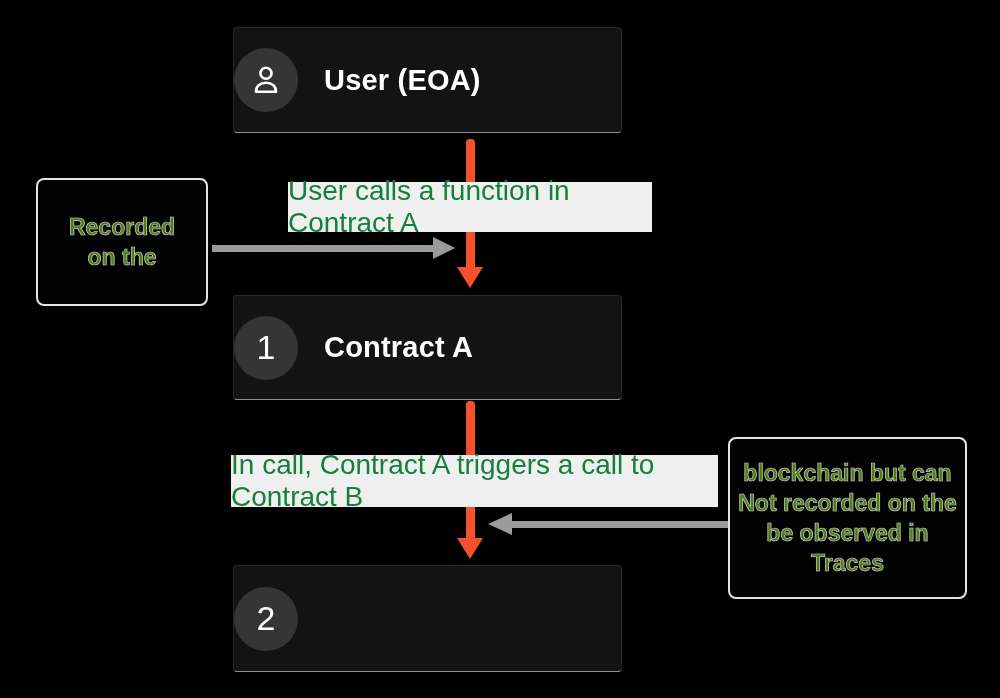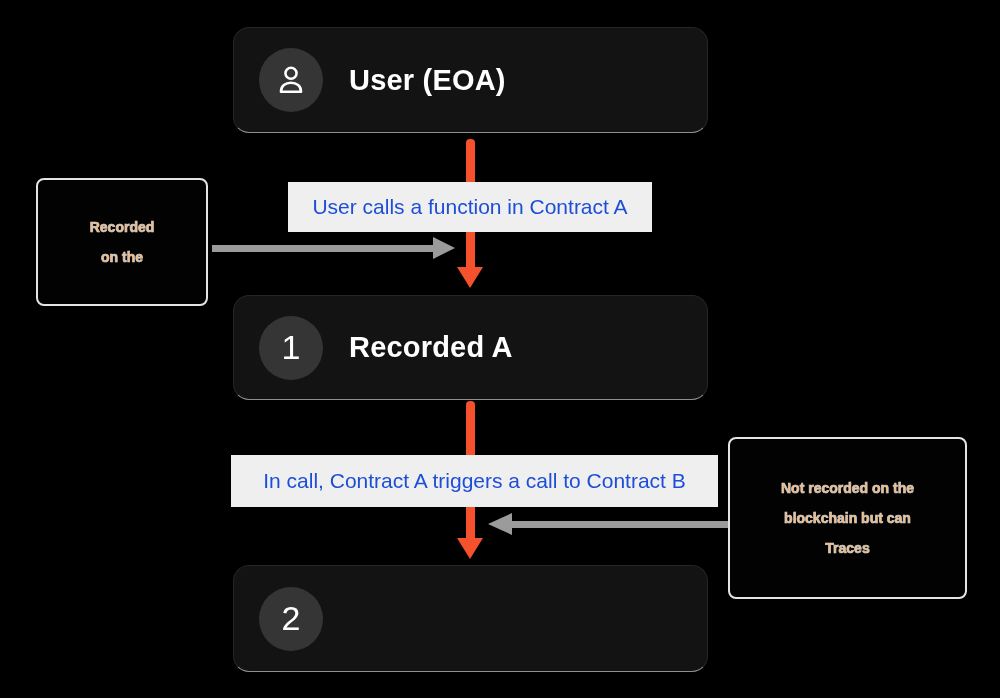--- a/index.html
+++ b/index.html
@@ -3,38 +3,38 @@
 <meta charset="utf-8">
 <style>
   html,body { margin:0; padding:0; background:#000; }
   #canvas {
     position:relative; width:1000px; height:698px; background:#000000;
     font-family:"Liberation Sans", sans-serif; overflow:hidden;
   }
 
   
   .node {
-    position:absolute; left:233px; width:475px; box-sizing:border-box;
+    position:absolute; left:233px; width:389px; box-sizing:border-box;
     background:#131313; border:1px solid #262626; border-bottom:1px solid #8f8f8f;
-    border-radius:16px; display:flex; align-items:center; gap:26px; padding-left:25px;
+    border-radius:4px; display:flex; align-items:center; gap:26px; 
   }
   #node-user { top:27px;  height:106px; }
   #node-a    { top:295px; height:105px; }
   #node-b    { top:565px; height:107px; }
 
   .badge {
     width:64px; height:64px; flex:0 0 64px; border-radius:50%;
     background:#353535; color:#ffffff; display:flex; align-items:center;
     justify-content:center; font-size:34px; font-weight:400;
   }
   .node-title { color:#ffffff; font-size:29px; font-weight:700; letter-spacing:.2px; }
 
   
   .edge-label {
-    position:absolute; background:#efefef; color:#1d4ed8; font-size:21px;
+    position:absolute; background:#efefef; color:#15803d; font-size:28px;
     display:flex; align-items:center; justify-content:center; z-index:2;
   }
   #label1 { left:288px; top:182px; width:364px; height:50px; }
   #label2 { left:231px; top:455px; width:487px; height:52px; }
 
   
   .o-stem { position:absolute; left:466px; width:9px; background:#f4512c; z-index:1; }
   #stem1a { top:139px; height:44px; border-radius:4px 4px 0 0; }
   #stem1b { top:231px; height:38px; }
   #stem2a { top:401px; height:55px; border-radius:4px 4px 0 0; }
@@ -58,21 +58,21 @@
 
   
   .annotation {
     position:absolute; background:#020202; border:2px solid #e4e4e4; border-radius:8px;
     display:flex; flex-direction:column; align-items:center; justify-content:center;
     text-align:center; z-index:2;
   }
   #ann-left  { left:36px;  top:178px; width:168px; height:124px; }
   #ann-right { left:728px; top:437px; width:235px; height:158px; }
   .ann-line {
-    color:#fdba74; font-weight:700; font-size:14px; line-height:30px;
+    color:#4d7c0f; font-weight:700; font-size:23px; line-height:30px;
     -webkit-text-stroke:0.7px #c9c9c9; text-shadow:0 0 1px rgba(255,255,255,.3);
   }
 </style>
 </head>
 <body>
 
 <div id="canvas">
 
   <div class="node" id="node-user">
     <div class="badge">
@@ -93,31 +93,32 @@
 
   <div class="annotation" id="ann-left">
     <div class="ann-line">Recorded</div>
     <div class="ann-line">on the</div>
   </div>
   <div class="g-stem" id="gstem-left"></div>
   <div class="g-head" id="ghead-left"></div>
 
   <div class="node" id="node-a">
     <div class="badge">1</div>
-    <div class="node-title">Recorded A</div>
+    <div class="node-title">Contract A</div>
   </div>
 
   <div class="o-stem" id="stem2a"></div>
   <div class="edge-label" id="label2">In call, Contract A triggers a call to Contract B</div>
   <div class="o-stem" id="stem2b"></div>
   <div class="o-head" id="head2"></div>
 
   <div class="annotation" id="ann-right">
+    <div class="ann-line">blockchain but can</div>
     <div class="ann-line">Not recorded on the</div>
-    <div class="ann-line">blockchain but can</div>
+    <div class="ann-line">be observed in</div>
     <div class="ann-line">Traces</div>
   </div>
   <div class="g-stem" id="gstem-right"></div>
   <div class="g-head" id="ghead-right"></div>
 
   <div class="node" id="node-b">
     <div class="badge">2</div>
   </div>
 
 </div>

